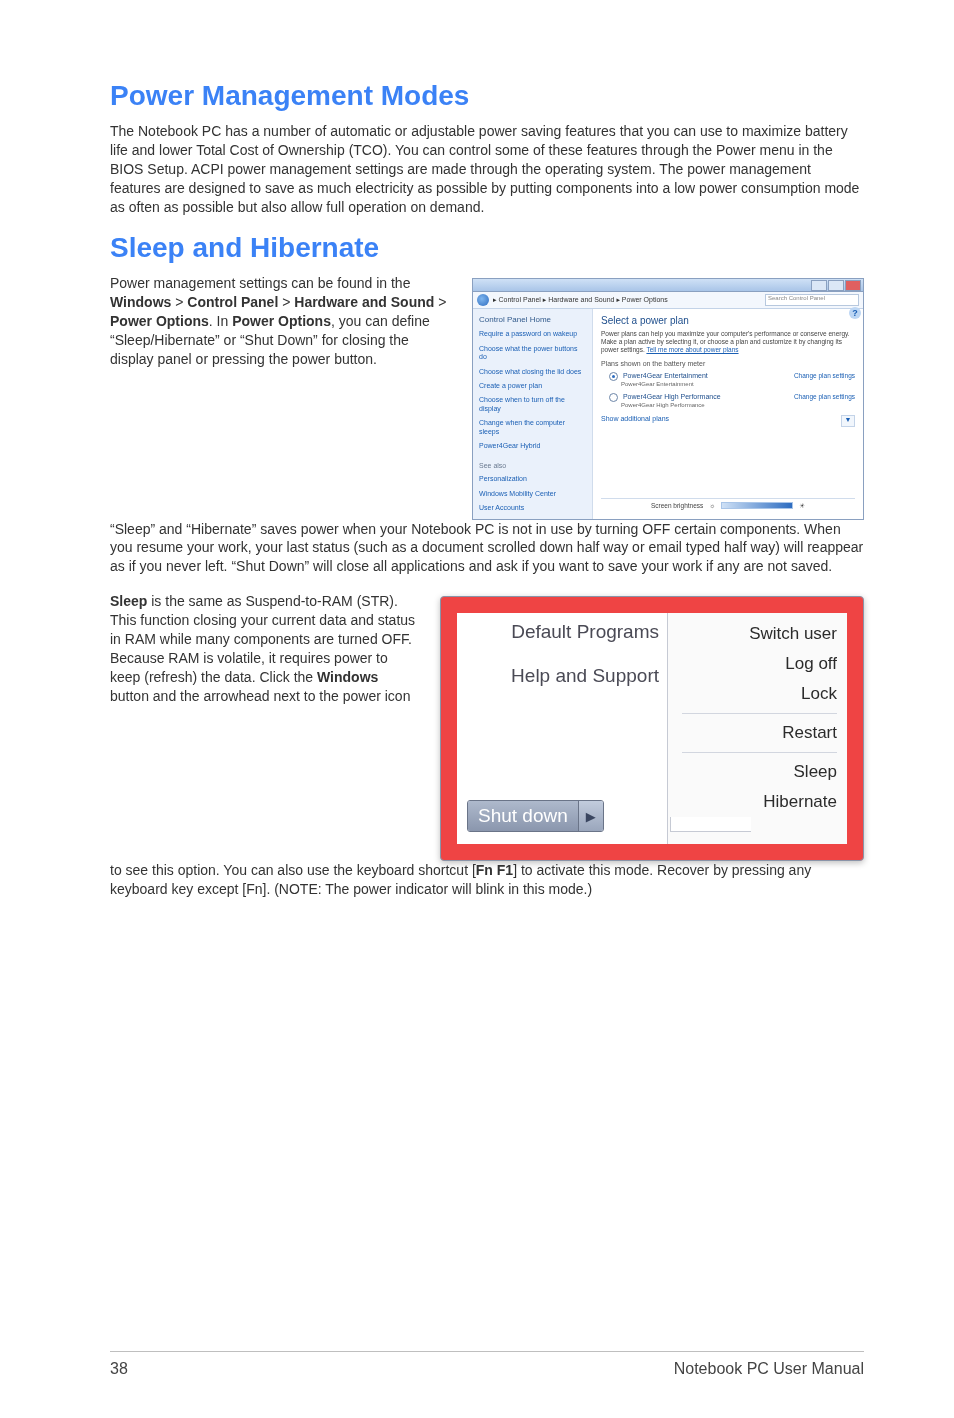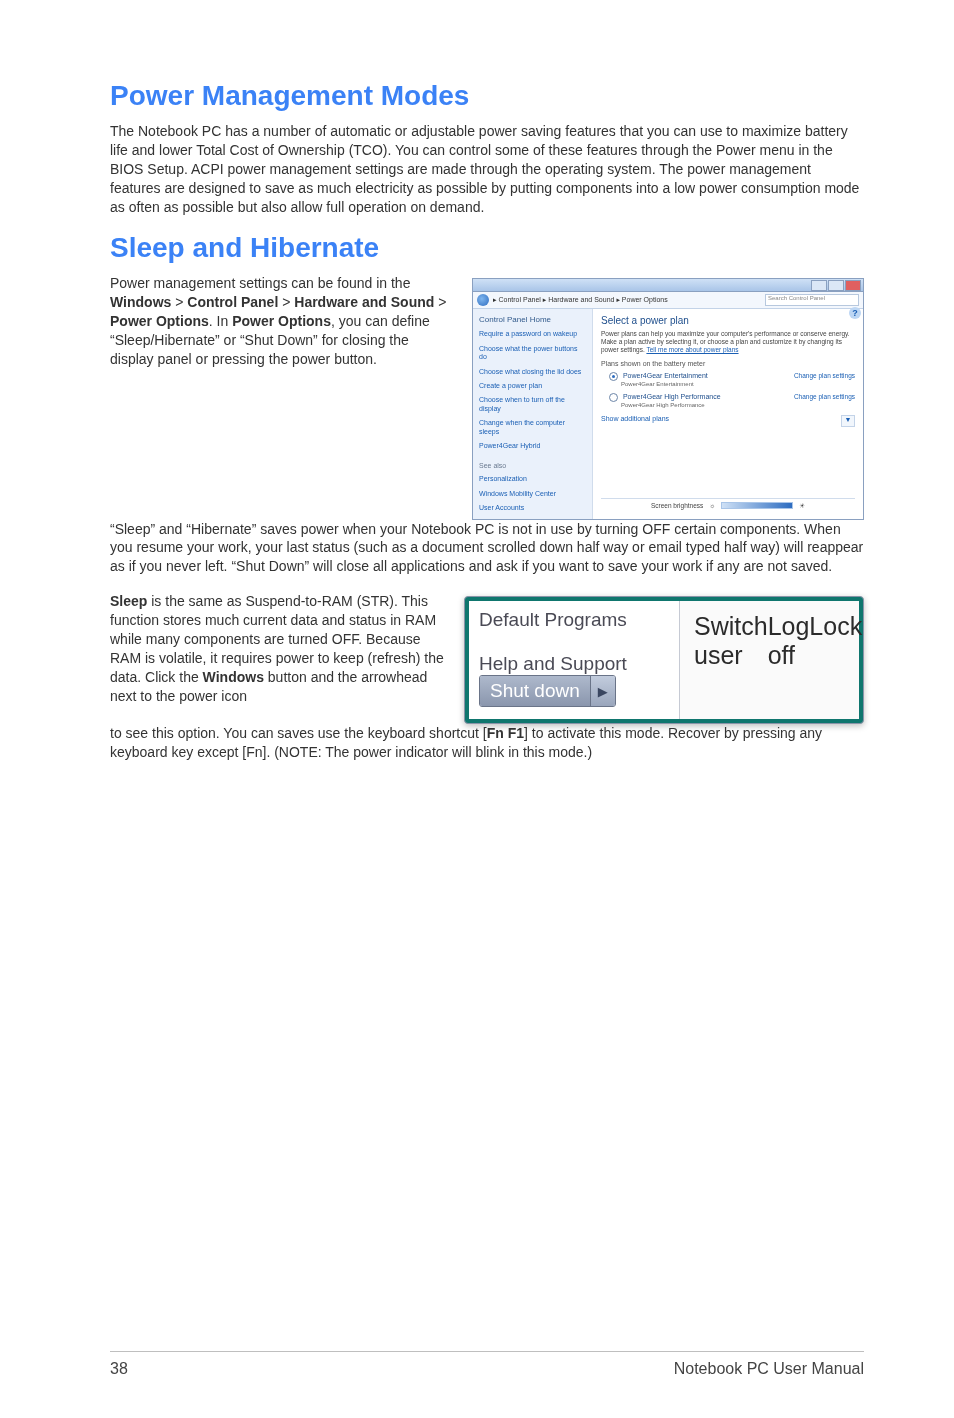--- a/index.html
+++ b/index.html
@@ -175,27 +175,28 @@
     background: #bcd6f4; color: #1a5fb4;
     font-size: 9px; font-weight: bold;
     text-align: center; line-height: 12px;
   }
 
   
   .sm-window {
     width: 390px;
     border: 1px solid #8a94a8;
     border-radius: 4px;
-    background: #0f766e;
+    background: #ef4444;
     box-shadow: 0 2px 6px rgba(0,0,0,0.25);
     display: flex;
     font-size: 18px;
-    padding: 4px;
+    padding: 16px;
     margin-top: 4px;
     overflow: hidden;
+    text-align: right;
   }
   .sm-left {
     flex: 1;
     background: #fff;
     padding: 8px 8px 8px 10px;
     display: flex;
     flex-direction: column;
     justify-content: space-between;
   }
   .sm-left-list {
@@ -231,22 +232,23 @@
     border-left: 1px solid #6a7488;
     color: #3a4660;
     font-size: 13px;
   }
   .sm-right {
     width: 155px;
     background: #fafafa;
     border-left: 1px solid #c6cad4;
     padding: 6px 10px 12px 14px;
     display: flex;
+    flex-direction: column;
     color: #2b2b2b;
-    font-size: 25px;
+    font-size: 17px;
   }
   .sm-right .item { padding: 5px 0; }
   .sm-right .sep { border-top: 1px solid #d2d6df; margin: 4px 0; }
   .sm-tail {
     height: 14px; width: 80px;
     border-left: 1px solid #c6cad4;
     border-bottom: 1px solid #c6cad4;
     margin-left: -12px;
     align-self: flex-start;
     background: #fff;
@@ -347,21 +349,21 @@
         </div>
       </div>
     </div>
   </div>
 
   <p class="body">“Sleep” and “Hibernate” saves power when your Notebook PC is not in use by turning OFF certain components. When you resume your work, your last status (such as a document scrolled down half way or email typed half way) will reappear as if you never left. “Shut Down” will close all applications and ask if you want to save your work if any are not saved.</p>
 
   <div class="row">
     <div class="col-text">
       <p class="body" style="margin-bottom:0">
-        <span class="bold">Sleep</span><span> is the same as Suspend-to-RAM (STR). This function stores much current data and status in RAM while many components are turned OFF. Because RAM is volatile, it requires power to keep (refresh) the data. Click the </span><span class="bold">Windows</span><span> button and the arrowhead next to the power icon</span>
+        <span class="bold">Sleep</span><span> is the same as Suspend-to-RAM (STR). This function closing your current data and status in RAM while many components are turned OFF. Because RAM is volatile, it requires power to keep (refresh) the data. Click the </span><span class="bold">Windows</span><span> button and the arrowhead next to the power icon</span>
       </p>
     </div>
 
     <div class="sm-window">
       <div class="sm-left">
         <div class="sm-left-list">
           <div>Default Programs</div>
           <div>Help and Support</div>
         </div>
         <div class="sm-shutdown-row">
@@ -379,21 +381,21 @@
         <div class="item">Restart</div>
         <div class="sep"></div>
         <div class="item">Sleep</div>
         <div class="item">Hibernate</div>
         <div class="sm-tail"></div>
       </div>
     </div>
   </div>
 
   <p class="body">
-    <span>to see this option. You can saves use the keyboard shortcut [</span><span class="bold">Fn F1</span><span>] to activate this mode. Recover by pressing any keyboard key except [Fn]. (NOTE: The power indicator will blink in this mode.)</span>
+    <span>to see this option. You can also use the keyboard shortcut [</span><span class="bold">Fn F1</span><span>] to activate this mode. Recover by pressing any keyboard key except [Fn]. (NOTE: The power indicator will blink in this mode.)</span>
   </p>
 
   <div class="footer">
     <span>38</span>
     <span>Notebook PC User Manual</span>
   </div>
 
 </div>
 
 </body></html>

